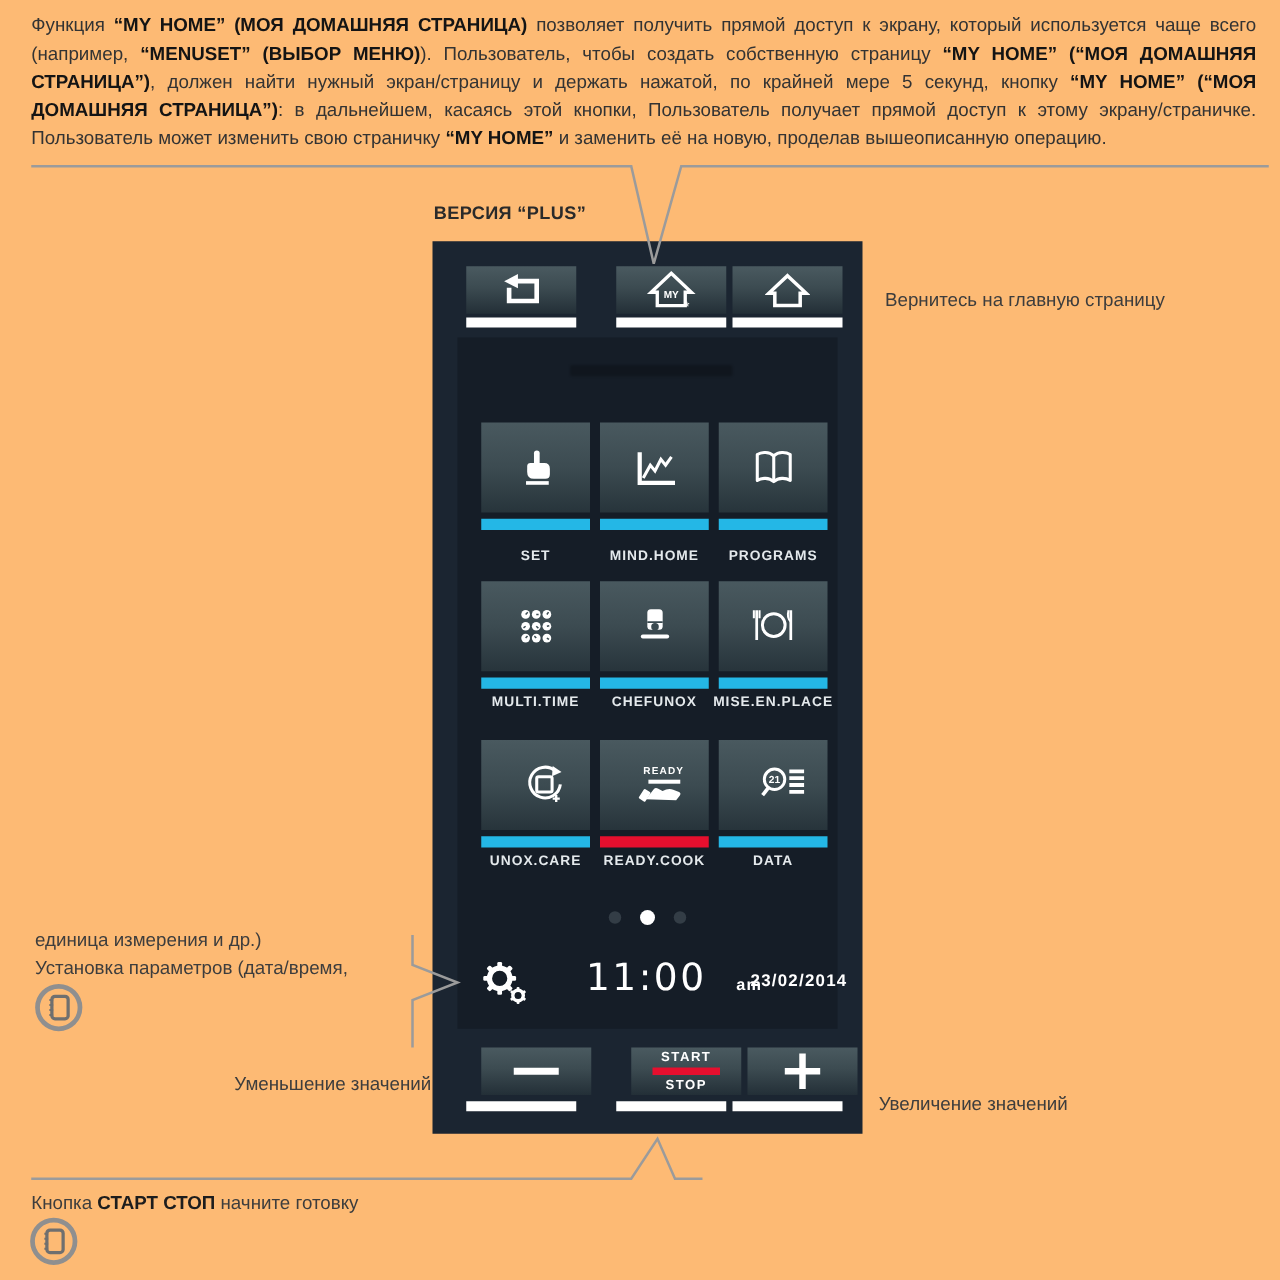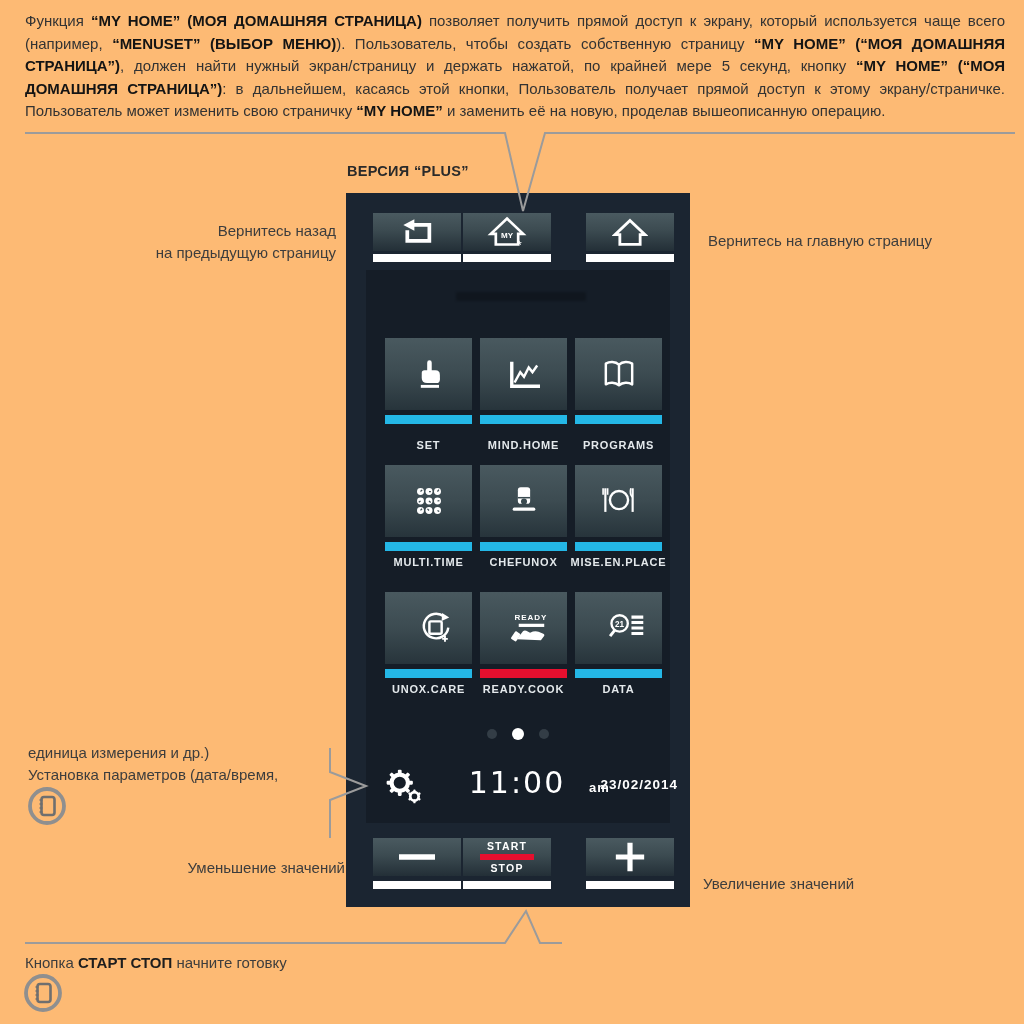--- a/index.html
+++ b/index.html
@@ -41,22 +41,22 @@
   .panel{position:absolute;left:346px;top:193px;width:344px;height:714px;
          background:var(--panel-bg);z-index:1;}
   .inner-screen{position:absolute;left:20px;top:77px;width:304px;height:553px;background:var(--inner-bg);}
   .ghost-text{position:absolute;left:90px;top:22px;width:130px;height:9px;background:rgba(0,0,0,.22);
               border-radius:2px;filter:blur(1px);}
 
   .top-btn,.bottom-btn{position:absolute;width:88px;height:38px;
       background:linear-gradient(180deg,#4a5a60 0%,#3c4b51 45%,#232f37 100%);
       display:flex;align-items:center;justify-content:center;}
   .top-btn{top:20px;}
-  .bottom-btn{top:645px;}
-  .btn-c1{left:27px;} .btn-c2{left:117px;} .btn-c3{left:240px;}
+  .bottom-btn{top:645px;margin-left:12px;}
+  .btn-c1{left:27px;} .btn-c2{left:147px;} .btn-c3{left:240px;}
   .white-bar{position:absolute;width:88px;height:8px;background:#fff;}
   .white-bar.top-row{top:61px;}
   .white-bar.bottom-row{top:688px;}
 
   .tile{position:absolute;width:87px;height:72px;
         background:linear-gradient(180deg,#49595f 0%,#3c4b51 50%,#27343b 100%);
         display:flex;align-items:center;justify-content:center;}
   .t-c1{left:39px;} .t-c2{left:134px;} .t-c3{left:229px;}
   .t-r1{top:145px;} .t-r2{top:272px;} .t-r3{top:399px;padding-left:15px;}
   .tile-bar{position:absolute;width:87px;height:9px;background:var(--accent-cyan);}
@@ -89,24 +89,20 @@
   <p class="intro"><span>Функция </span><b>“MY HOME” (МОЯ ДОМАШНЯЯ СТРАНИЦА)</b><span> позволяет получить прямой доступ к экрану, который используется чаще всего (например, </span><b>“MENUSET” (ВЫБОР МЕНЮ)</b><span>). Пользователь, чтобы создать собственную страницу </span><b>“MY HOME” (“МОЯ ДОМАШНЯЯ СТРАНИЦА”)</b><span>, должен найти нужный экран/страницу и держать нажатой, по крайней мере 5 секунд, кнопку </span><b>“MY HOME” (“МОЯ ДОМАШНЯЯ СТРАНИЦА”)</b><span>: в дальнейшем, касаясь этой кнопки, Пользователь получает прямой доступ к этому экрану/страничке. Пользователь может изменить свою страничку </span><b>“MY HOME”</b><span> и заменить её на новую, проделав вышеописанную операцию.</span></p>
 
   <svg class="callouts">
     <polyline points="25,133 505,133 523,211 545,133 1015,133"></polyline>
     <polyline points="330,748 330,772 366,786 330,800 330,838"></polyline>
     <polyline points="25,943 505,943 526,911 540,943 562,943"></polyline>
   </svg>
 
   <div class="version">ВЕРСИЯ “PLUS”</div>
 
-  <div class="ann ann-back">
-    <div>Вернитесь назад</div>
-    <div>на предыдущую страницу</div>
-  </div>
   <div class="ann ann-home">Вернитесь на главную страницу</div>
   <div class="ann ann-settings">
     <div>единица измерения и др.)</div>
     <div>Установка параметров (дата/время,</div>
   </div>
   <div class="ann ann-decrease">Уменьшение значений</div>
   <div class="ann ann-increase">Увеличение значений</div>
   <div class="ann ann-startstop"><span>Кнопка </span><b>СТАРТ СТОП</b><span> начните готовку</span></div>
 
   <svg class="legend-icon settings" viewBox="0 0 40 40">

